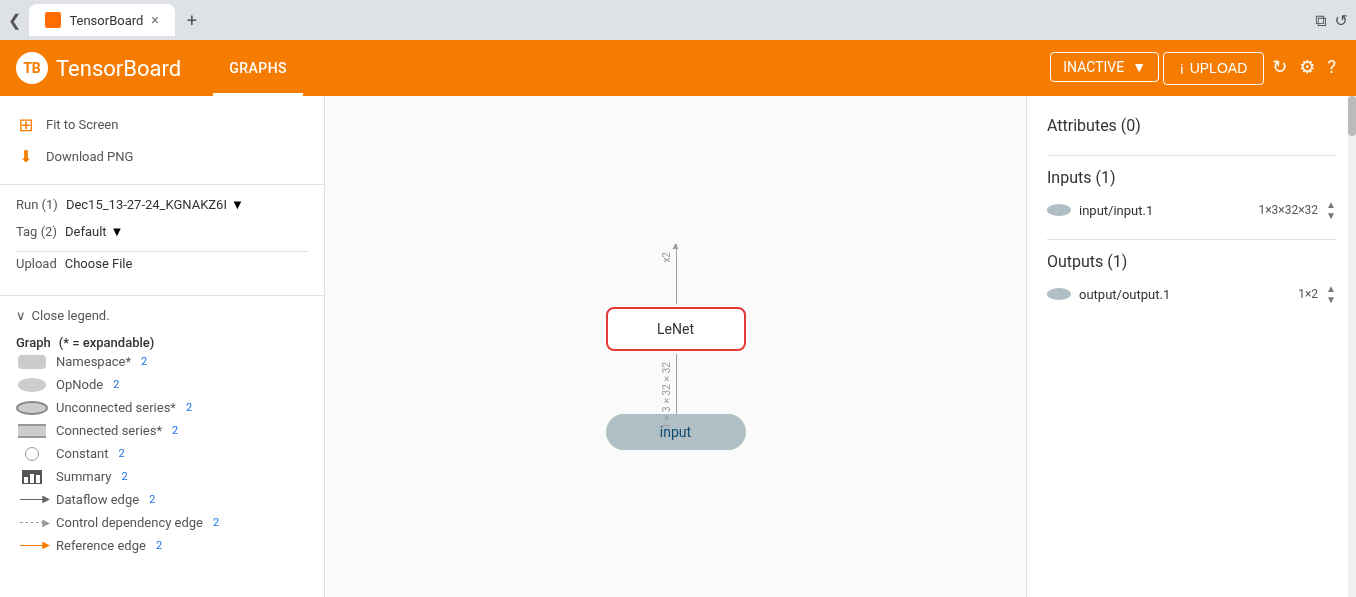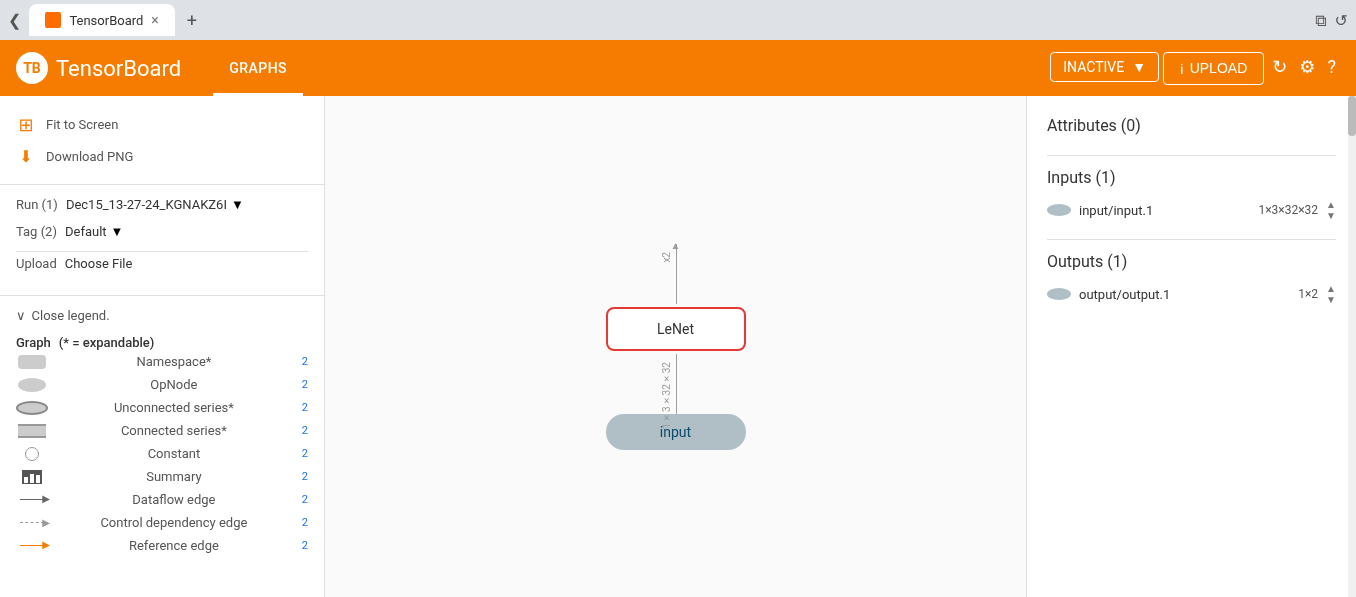--- a/index.html
+++ b/index.html
@@ -216,25 +216,24 @@
       display: flex;
       gap: 8px;
       margin-bottom: 4px;
       font-size: 13px;
       color: #333;
       font-weight: 500;
     }
     .legend-item {
       display: flex;
       align-items: center;
-      gap: 24px;
+      gap: 8px;
       margin-bottom: 8px;
       font-size: 13px;
       color: #555;
-      justify-content: space-between;
     }
     .legend-shape {
       width: 32px;
       display: flex;
       align-items: center;
       justify-content: center;
       flex-shrink: 0;
     }
     
     .shape-rect {

